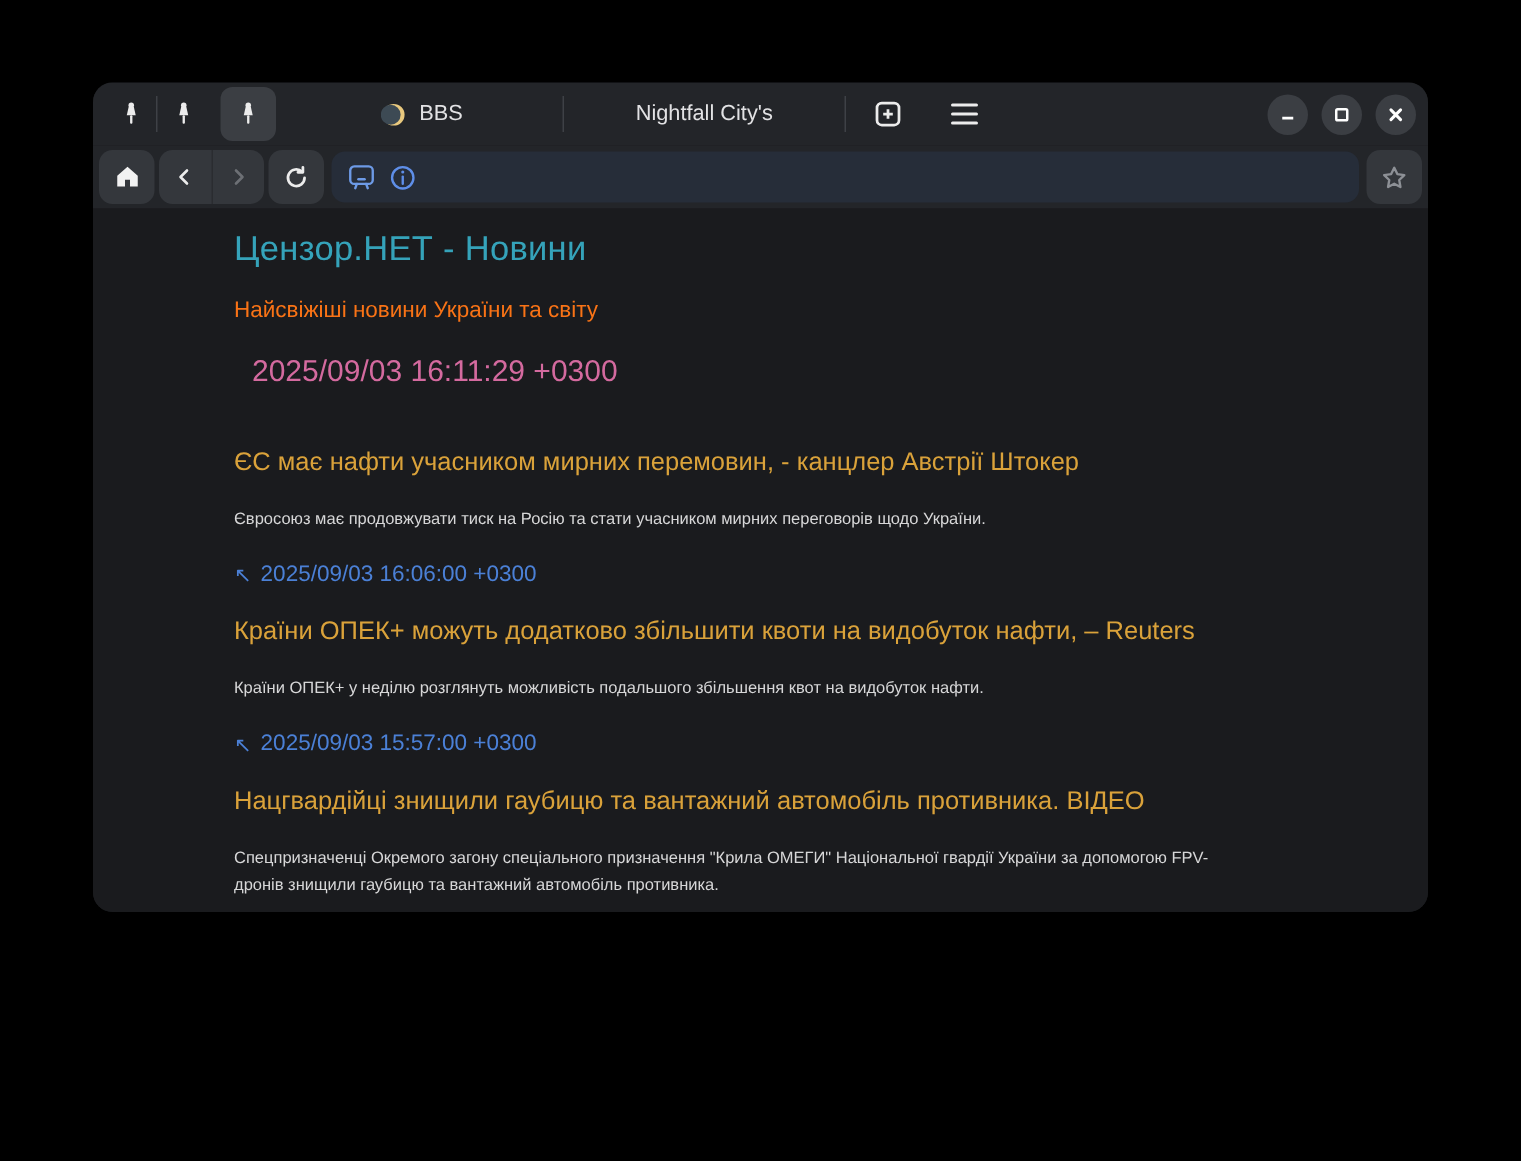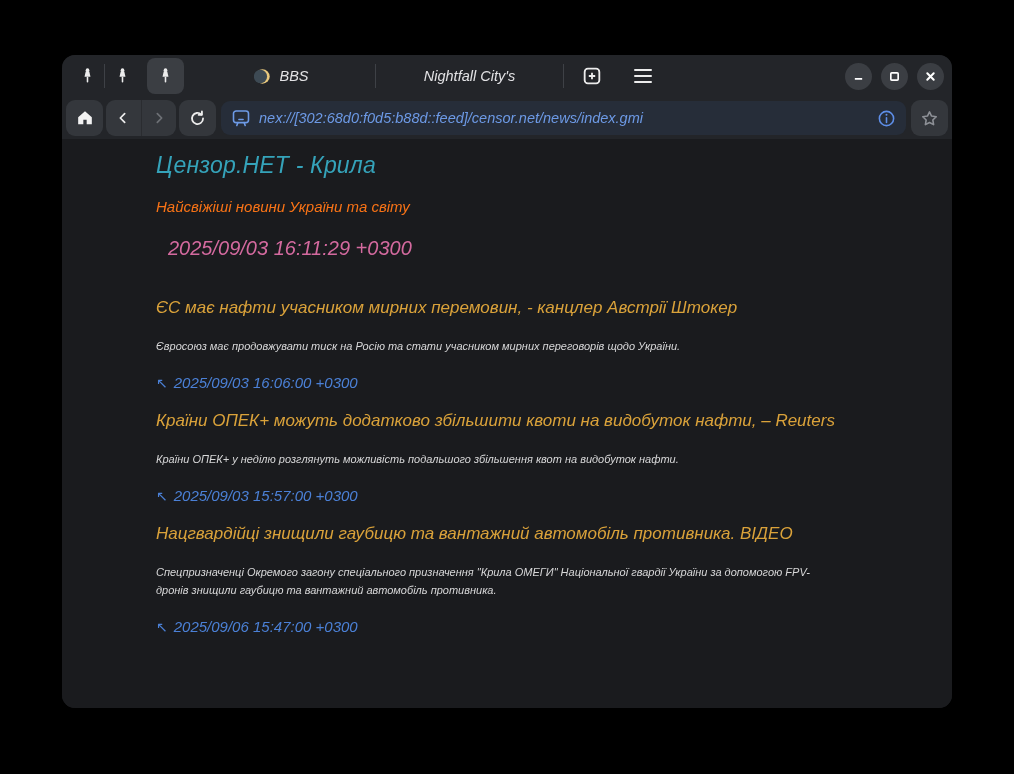--- a/index.html
+++ b/index.html
@@ -1,18 +1,18 @@
 <!DOCTYPE html>
 <html><head>
 <meta charset="utf-8">
 <style>
   html,body{margin:0;padding:0;background:#000;width:1014px;height:774px;overflow:hidden;
     font-family:"Liberation Sans","DejaVu Sans",sans-serif;}
-  .window{position:absolute;left:62px;top:55px;width:890px;height:653px;border-radius:13px;
-    background:#1a1b1e;overflow:hidden;box-shadow:0 6px 24px rgba(0,0,0,.6);font-style:italic;}
+  .window{position:absolute;left:62px;top:55px;width:890px;height:553px;border-radius:13px;
+    background:#1a1b1e;overflow:hidden;box-shadow:0 6px 24px rgba(0,0,0,.6);}
   
   .tabbar{height:42px;background:#232529;display:flex;align-items:center;padding:0 8px;}
   .pinbtn{width:34px;height:34px;display:flex;align-items:center;justify-content:center;
     border-radius:8px;flex:0 0 auto;cursor:default;}
   .pinbtn.active{background:#3b3e43;width:37px;height:36px;}
   .vdiv{width:1px;height:24px;background:#3e4146;flex:0 0 auto;}
   .tab{width:187px;height:42px;display:flex;align-items:center;justify-content:center;gap:8px;
     color:#e2e2e4;font-size:14.5px;flex:0 0 auto;}
   .moon{width:17px;height:17px;display:inline-block;}
   .newtab{width:40px;height:34px;display:flex;align-items:center;justify-content:center;margin-left:8px;flex:0 0 auto;}
@@ -169,41 +169,40 @@
 
     <div class="urlbar">
       <span>
         <svg width="20" height="20" viewBox="0 0 24 24" fill="none" stroke="#6d9ae6" stroke-width="1.9" stroke-linecap="round">
           <rect x="3" y="3.5" width="18" height="14" rx="3.2"></rect>
           <path d="M9.5 13.8h5"></path>
           <path d="M8.3 17.5 L7 21"></path>
           <path d="M15.7 17.5 L17 21"></path>
         </svg>
       </span>
-      <span class="urltext">nex://[302:68d0:f0d5:b88d::feed]/censor.net/news/index.gmi</span>
       <span>
         <svg width="19" height="19" viewBox="0 0 24 24" fill="none" stroke="#5e8ee8" stroke-width="2">
           <circle cx="12" cy="12" r="9"></circle>
           <path d="M12 11v6" stroke-linecap="round"></path>
           <circle cx="12" cy="7.2" r="1.3" fill="#5e8ee8" stroke="none"></circle>
         </svg>
       </span>
     </div>
 
     <div class="navbtn">
       <span>
         <svg width="19" height="19" viewBox="0 0 24 24" fill="none" stroke="#8d9096" stroke-width="2" stroke-linejoin="round">
           <path d="M12 3.6l2.6 5.3 5.9.9-4.3 4.1 1 5.9-5.2-2.8-5.2 2.8 1-5.9-4.3-4.1 5.9-.9z"></path>
         </svg>
       </span>
     </div>
   </div>
 
   <div class="content">
-    <h1>Цензор.НЕТ - Крила</h1>
+    <h1>Цензор.НЕТ - Новини</h1>
     <p class="subtitle">Найсвіжіші новини України та світу</p>
     <h2>2025/09/03 16:11:29 +0300</h2>
 
     <div>
       <h3>ЄС має нафти учасником мирних перемовин, - канцлер Австрії Штокер</h3>
       <p class="summary">Євросоюз має продовжувати тиск на Росію та стати учасником мирних переговорів щодо України.</p>
       <div class="artlink">
         <span class="arrow">↖</span>
         <span>2025/09/03 16:06:00 +0300</span>
       </div>

